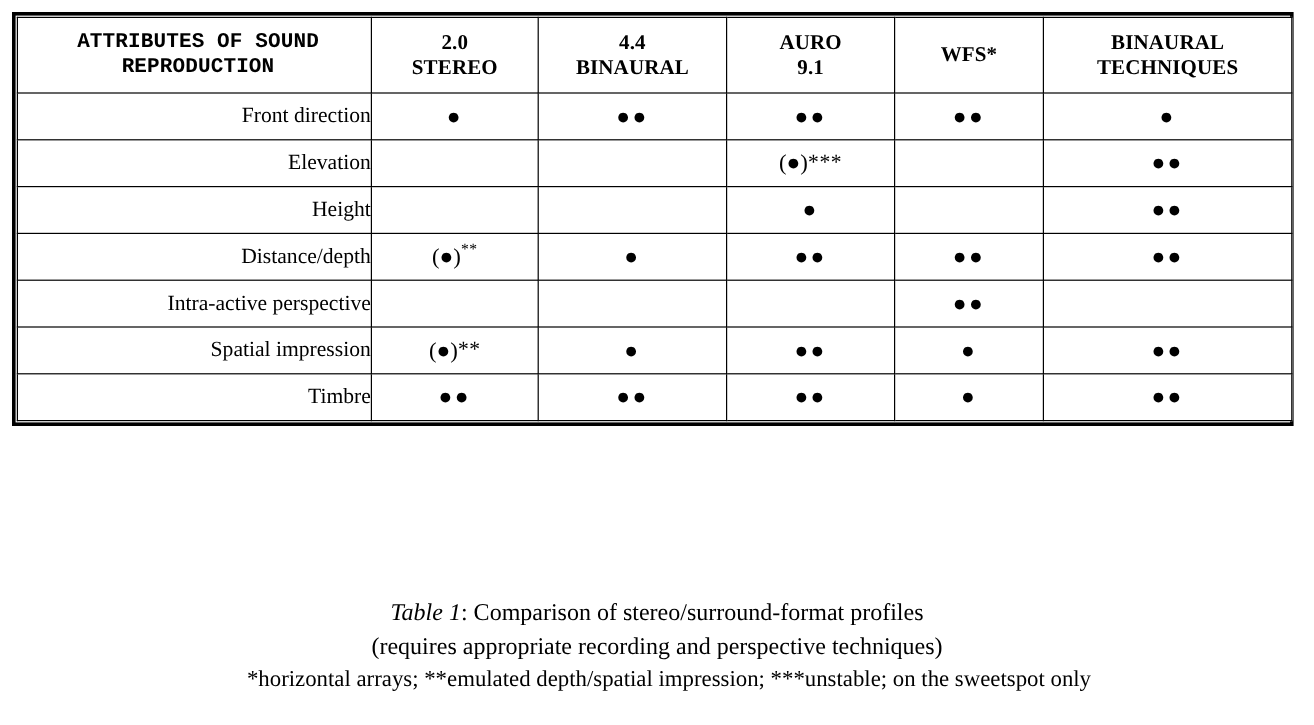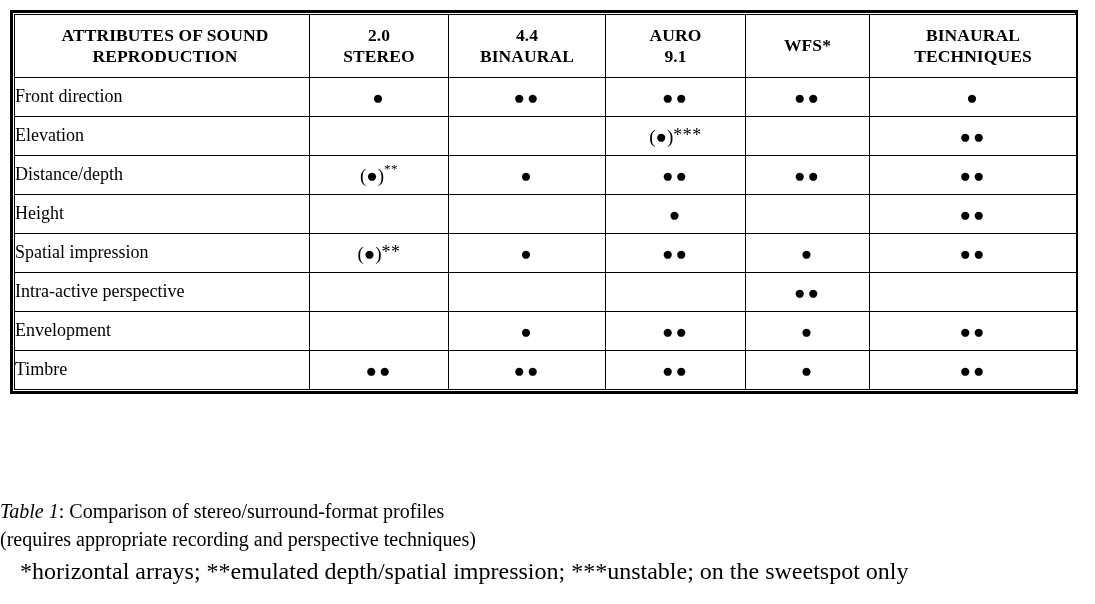--- a/index.html
+++ b/index.html
@@ -61,29 +61,30 @@
     font-size: 17.5px;
     line-height: 1.22;
     text-align: center;
     height: 62px;
     letter-spacing: 0.1px;
     padding: 2px 4px;
   }
   thead th.attr-head {
     padding-left: 10px;
     padding-right: 4px;
+    font-family: Liberation Mono, monospace;
   }
 
   tbody td {
     height: 38px;
     font-size: 18px;
   }
 
   td.row-label {
-    text-align: left;
+    text-align: right;
     padding-left: 34px;
     font-weight: normal;
     font-size: 18px;
     line-height: 1.1;
   }
 
   td.mark {
     text-align: center;
     font-size: 18px;
     line-height: 1.1;
@@ -115,32 +116,33 @@
     font-size: 18px;
     letter-spacing: 0.5px;
   }
 
   
   .caption {
     position: absolute;
     left: 0;
     top: 497px;
     width: 1095px;
+    text-align: center;
     font-size: 20px;
     line-height: 1.42;
   }
   .caption .cap-line {
     display: block;
     white-space: nowrap;
   }
   .cap-label {
     font-style: italic;
   }
   .cap-footnote {
-    font-size: 24px;
+    font-size: 19px;
     margin-left: 20px;
   }
 </style>
 </head>
 <body>
 
 <div id="page">
 
   <div class="table-wrap">
     <table class="cmp">
@@ -190,54 +192,46 @@
           </tr>
           <tr>
             <td class="row-label">Elevation</td>
             <td class="mark"></td>
             <td class="mark"></td>
             <td class="mark"><span class="paren-dot">(●)</span><span class="stars-inline">***</span></td>
             <td class="mark"></td>
             <td class="mark"><span class="dots">●●</span></td>
           </tr>
           <tr>
+            <td class="row-label">Height</td>
+            <td class="mark"></td>
+            <td class="mark"></td>
+            <td class="mark"><span class="dots">●</span></td>
+            <td class="mark"></td>
+            <td class="mark"><span class="dots">●●</span></td>
+          </tr>
+          <tr>
             <td class="row-label">Distance/depth</td>
             <td class="mark"><span class="paren-dot">(●)</span><sup class="stars">**</sup></td>
             <td class="mark"><span class="dots">●</span></td>
             <td class="mark"><span class="dots">●●</span></td>
             <td class="mark"><span class="dots">●●</span></td>
             <td class="mark"><span class="dots">●●</span></td>
           </tr>
           <tr>
-            <td class="row-label">Height</td>
-            <td class="mark"></td>
-            <td class="mark"></td>
-            <td class="mark"><span class="dots">●</span></td>
-            <td class="mark"></td>
-            <td class="mark"><span class="dots">●●</span></td>
+            <td class="row-label">Intra-active perspective</td>
+            <td class="mark"></td>
+            <td class="mark"></td>
+            <td class="mark"></td>
+            <td class="mark"><span class="dots">●●</span></td>
+            <td class="mark"></td>
           </tr>
           <tr>
             <td class="row-label">Spatial impression</td>
             <td class="mark"><span class="paren-dot">(●)</span><span class="stars-inline">**</span></td>
-            <td class="mark"><span class="dots">●</span></td>
-            <td class="mark"><span class="dots">●●</span></td>
-            <td class="mark"><span class="dots">●</span></td>
-            <td class="mark"><span class="dots">●●</span></td>
-          </tr>
-          <tr>
-            <td class="row-label">Intra-active perspective</td>
-            <td class="mark"></td>
-            <td class="mark"></td>
-            <td class="mark"></td>
-            <td class="mark"><span class="dots">●●</span></td>
-            <td class="mark"></td>
-          </tr>
-          <tr>
-            <td class="row-label">Envelopment</td>
-            <td class="mark"></td>
             <td class="mark"><span class="dots">●</span></td>
             <td class="mark"><span class="dots">●●</span></td>
             <td class="mark"><span class="dots">●</span></td>
             <td class="mark"><span class="dots">●●</span></td>
           </tr>
           <tr>
             <td class="row-label">Timbre</td>
             <td class="mark"><span class="dots">●●</span></td>
             <td class="mark"><span class="dots">●●</span></td>
             <td class="mark"><span class="dots">●●</span></td>

